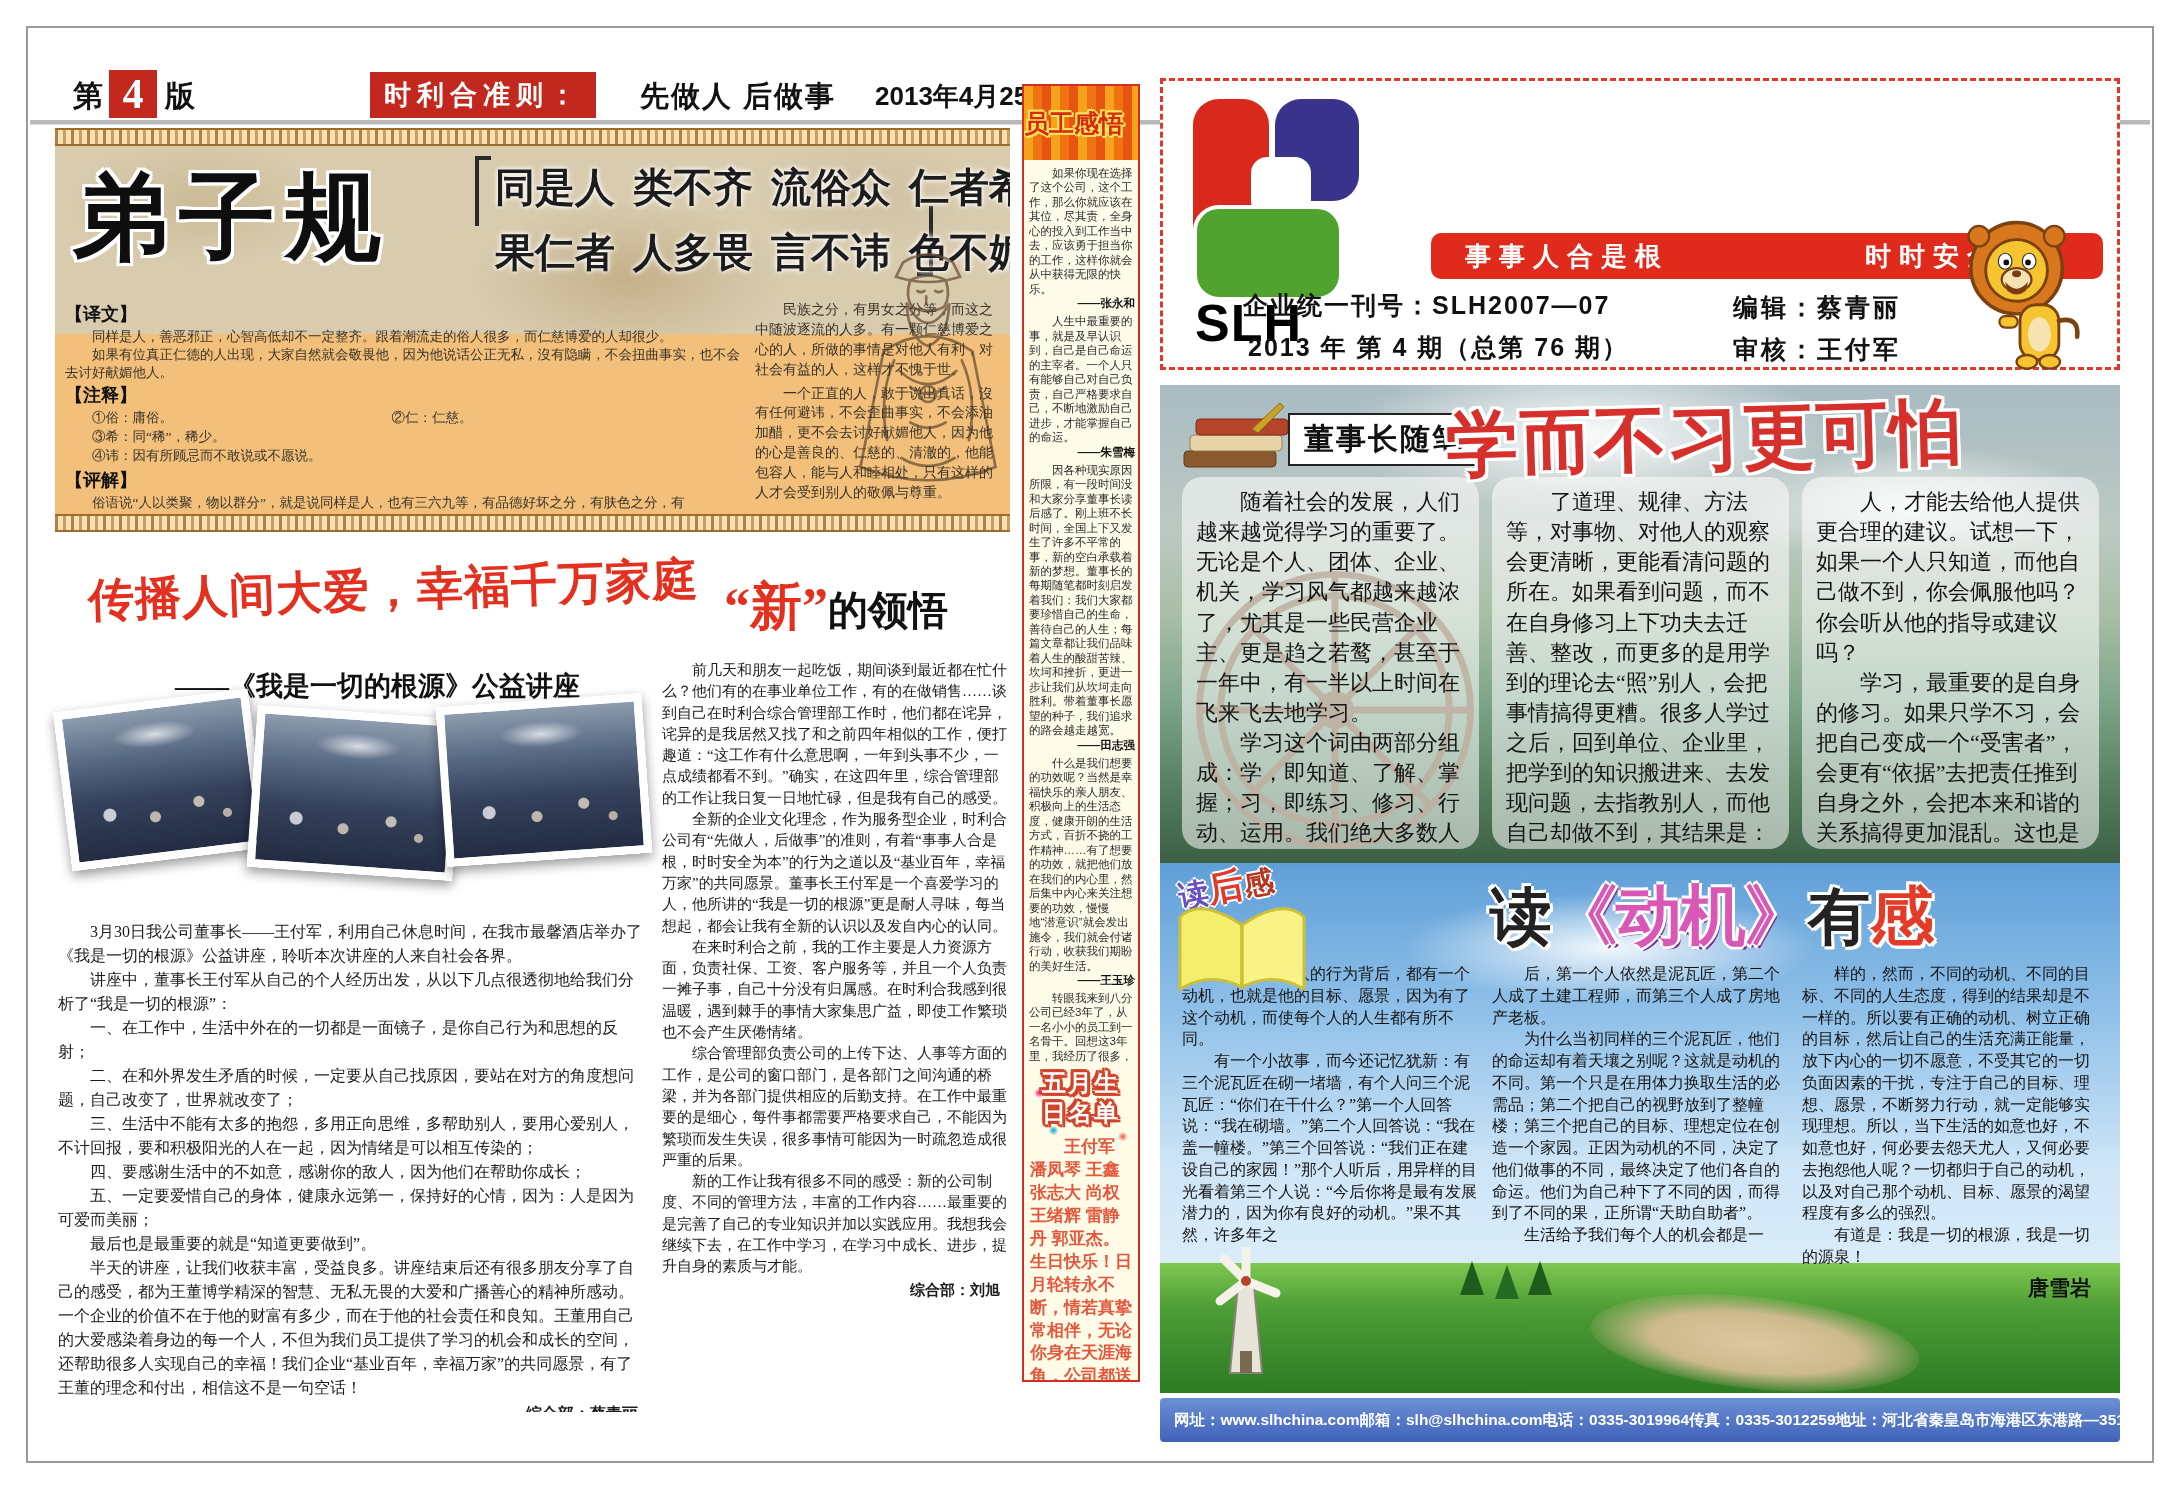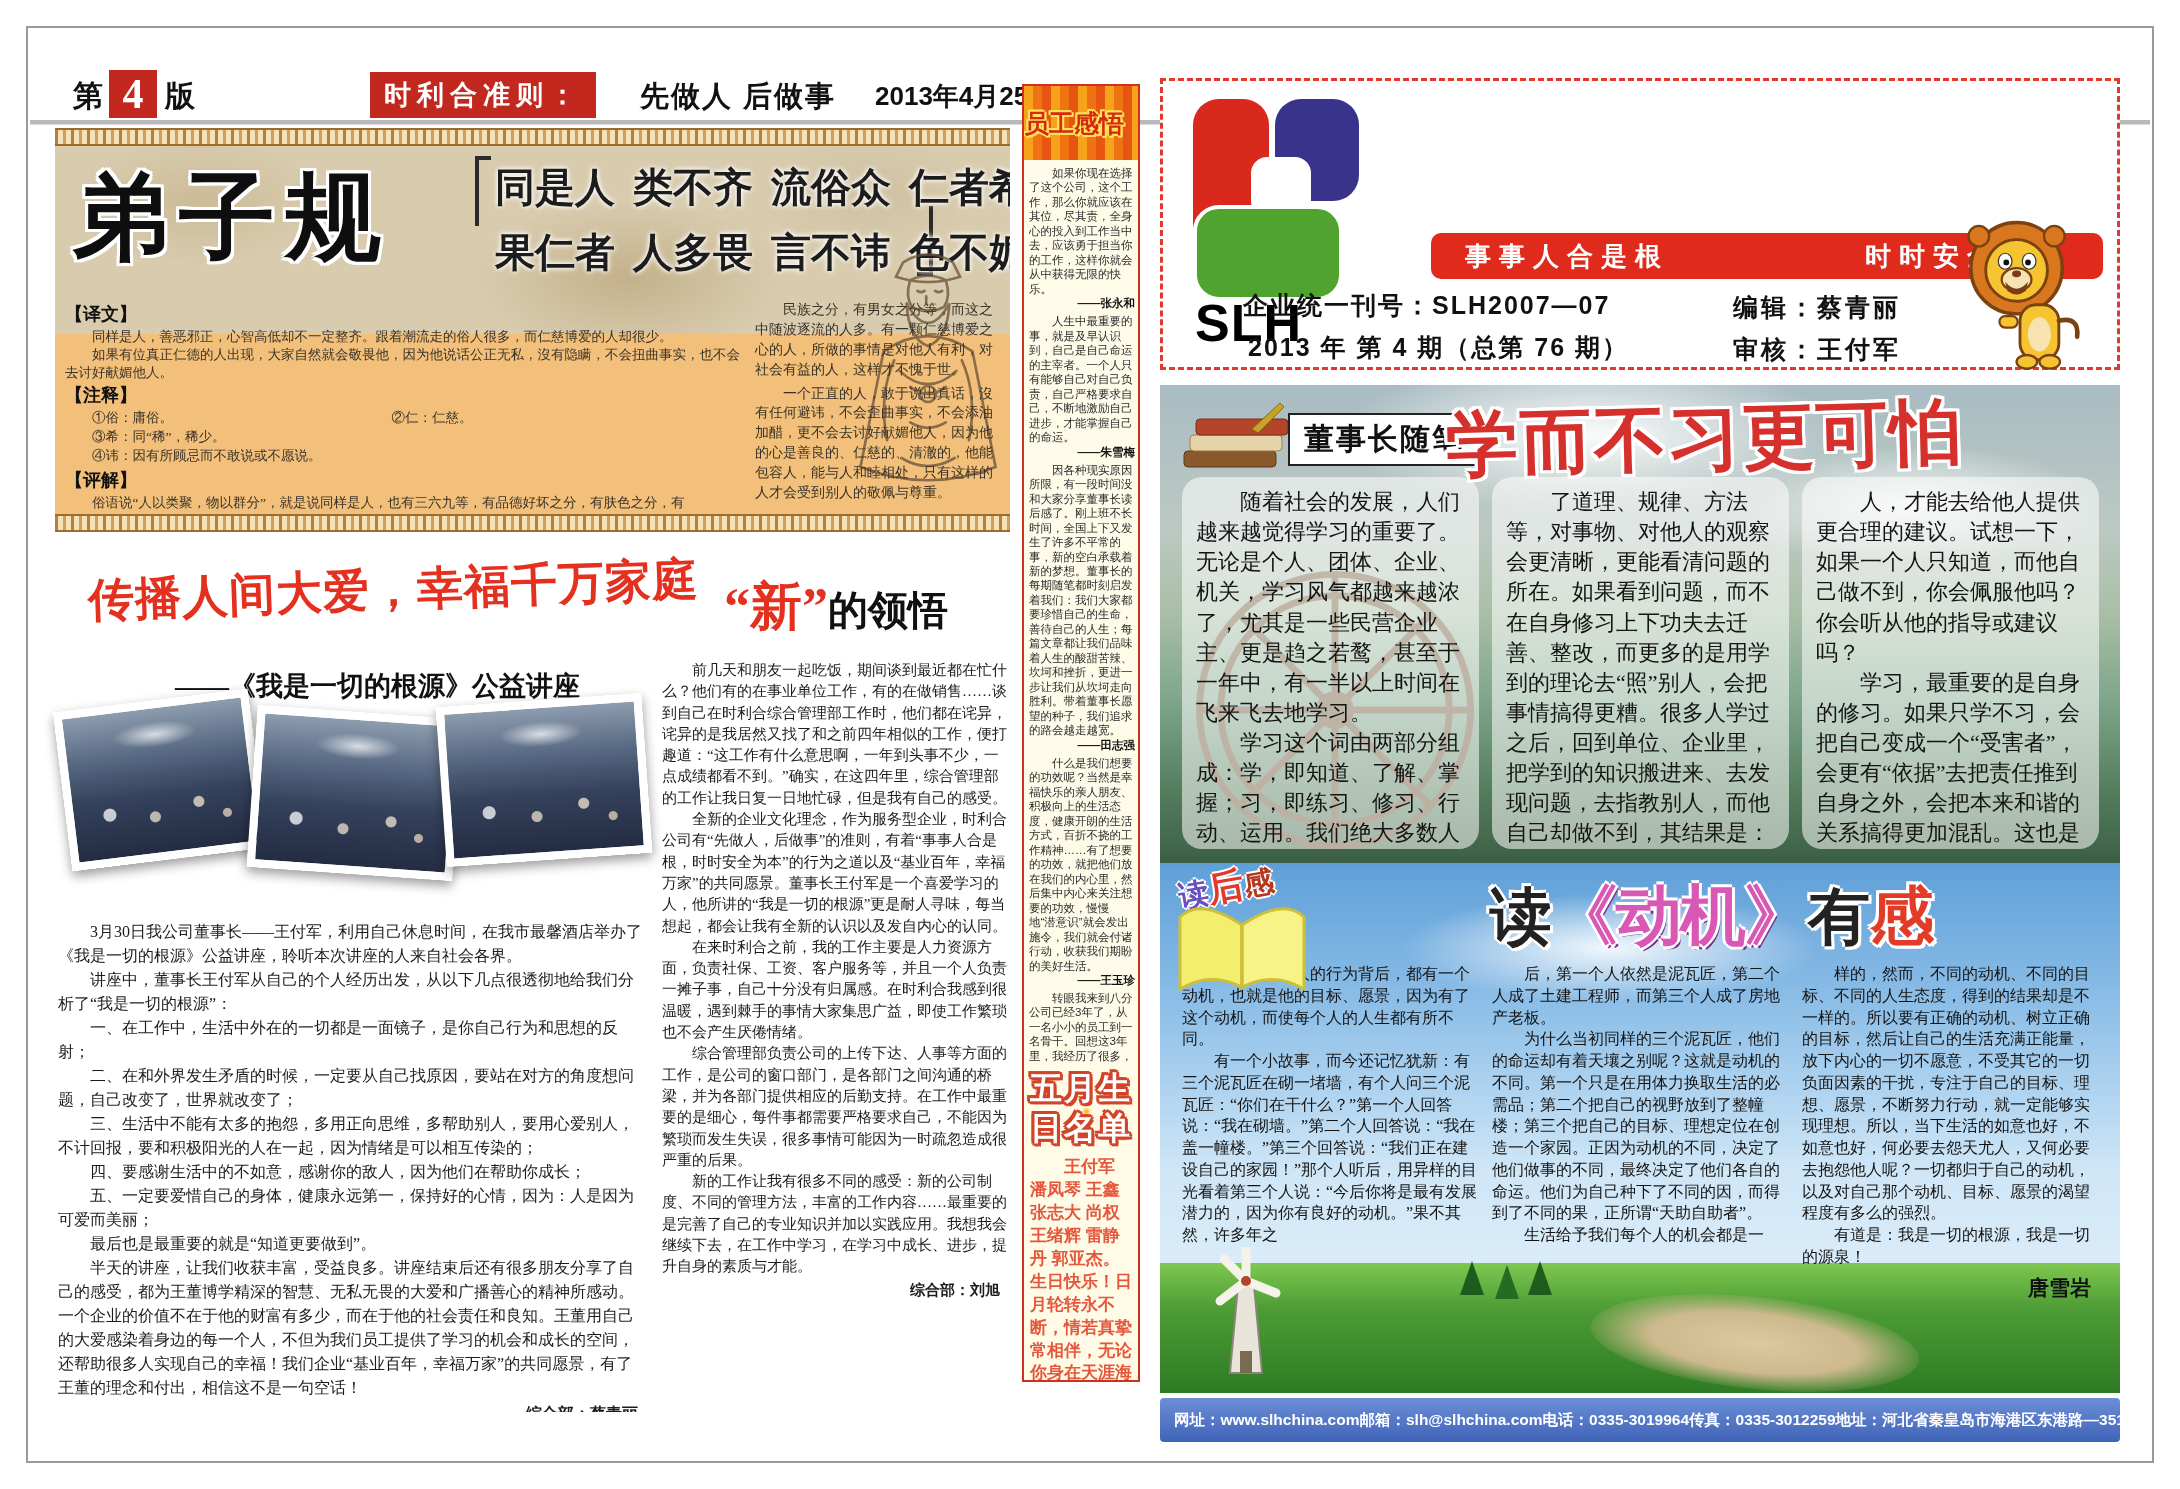--- a/index.html
+++ b/index.html
@@ -91,21 +91,21 @@
     text-shadow:-2px 0 #ffe25a,2px 0 #ffe25a,0 -2px #ffe25a,0 2px #ffe25a,2px 2px #ffe25a,-2px -2px #ffe25a;}
   .staff-items{left:5px;top:80px;width:106px;height:898px;overflow:hidden;}
   .s-text{font-size:11.5px;line-height:1.26;color:#2b2b2b;text-indent:2em;font-family:var(--sans);}
   .s-author{font-size:11.5px;line-height:1.3;color:#111;font-weight:bold;text-align:right;margin-bottom:3px;}
   .bday{left:2px;top:982px;width:110px;height:312px;background:#fffbe6;
     background-image:radial-gradient(circle 4px at 12% 8%,#f08,transparent 5px),
       radial-gradient(circle 4px at 80% 5%,#3c3,transparent 5px),
       radial-gradient(circle 4px at 55% 14%,#fa0,transparent 5px),
       radial-gradient(circle 4px at 25% 20%,#0ac,transparent 5px),
       radial-gradient(circle 4px at 88% 22%,#e55,transparent 5px);}
-  .bday-title{font-size:32px;font-weight:900;color:#fff;text-align:center;line-height:1.25;letter-spacing:2px;
+  .bday-title{font-size:24px;font-weight:900;color:#fff;text-align:center;line-height:1.25;letter-spacing:2px;
     text-shadow:-3px 0 #d2442a,3px 0 #d2442a,0 -3px #d2442a,0 3px #d2442a,3px 3px #d2442a,-3px -3px #d2442a,2px -2px #d2442a,-2px 2px #d2442a;}
   .bday-text{margin-top:8px;padding:0 4px;font-size:17px;line-height:1.35;color:#e4573d;font-weight:bold;text-indent:2em;}
 
   
   .masthead{left:1160px;top:78px;width:960px;height:292px;border:3px dashed #e0392b;background:#fff;}
   .logo{left:28px;top:16px;width:172px;height:240px;}
   .logo-blue{position:absolute;left:84px;top:2px;width:84px;height:102px;background:#39338c;border-radius:26px;}
   .logo-red{position:absolute;left:2px;top:2px;width:76px;height:150px;background:#d9281c;border-radius:26px;}
   .logo-green{position:absolute;left:2px;top:108px;width:150px;height:96px;background:#4fa32e;border-radius:26px;border:4px solid #fff;}
   .logo-notch{position:absolute;left:60px;top:60px;width:60px;height:60px;background:#fff;border-radius:16px;}

